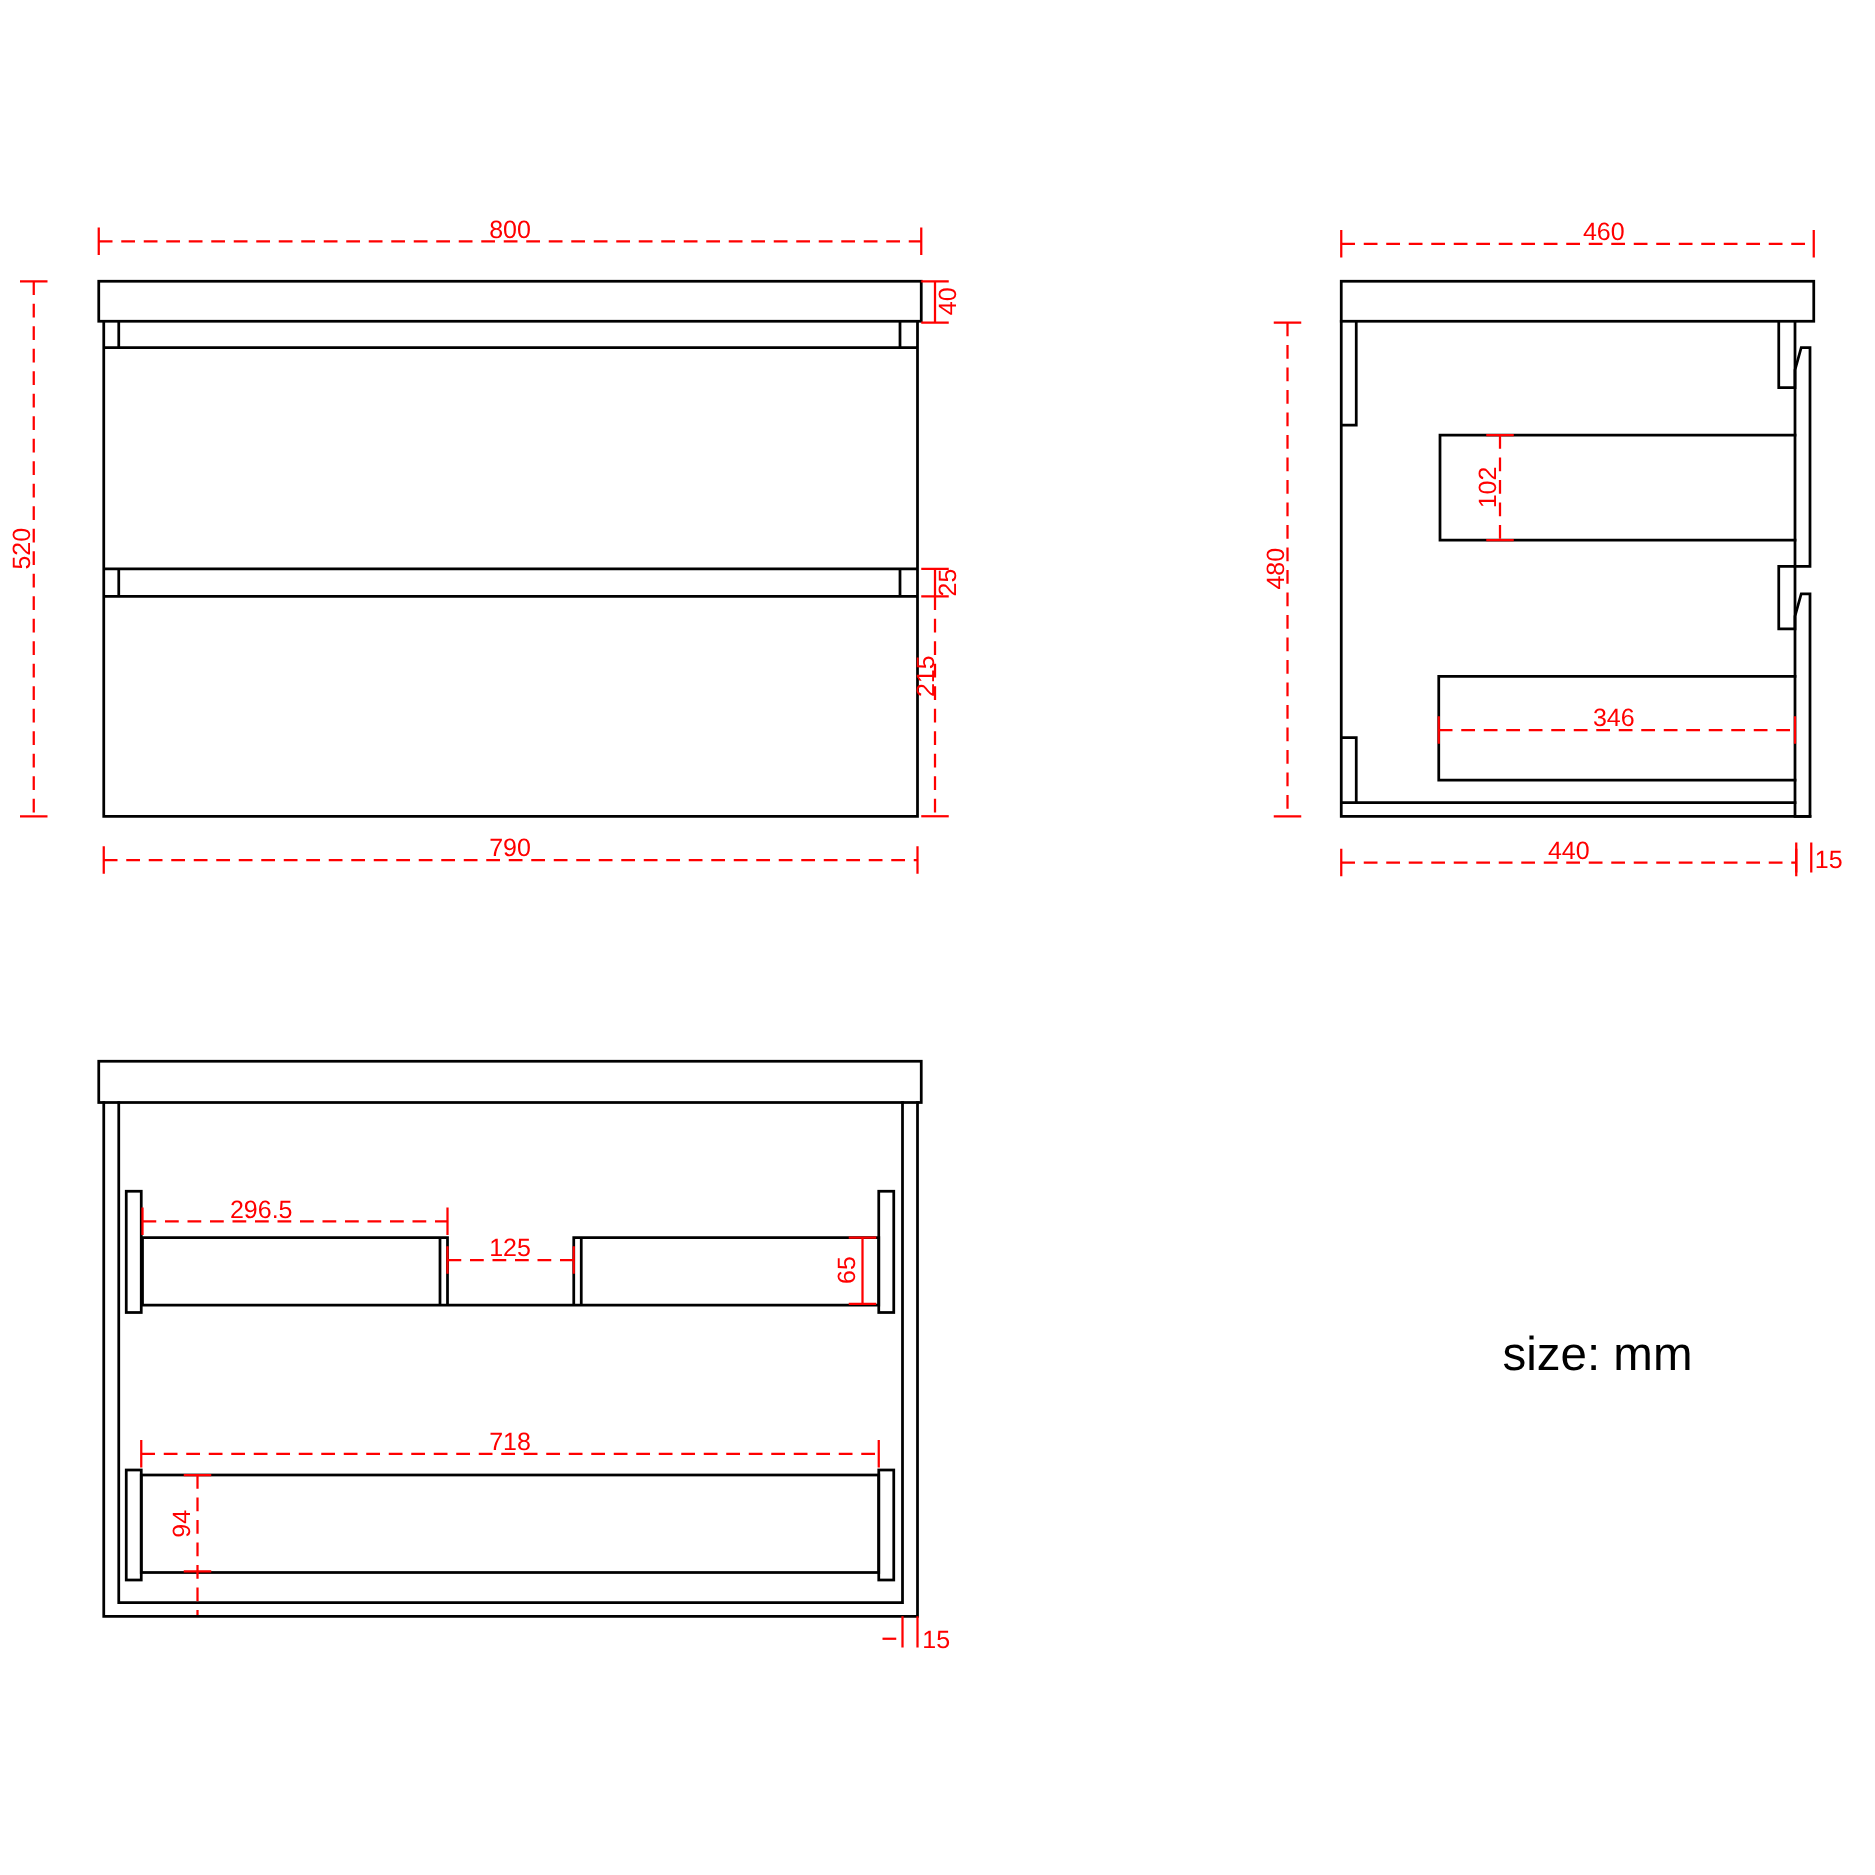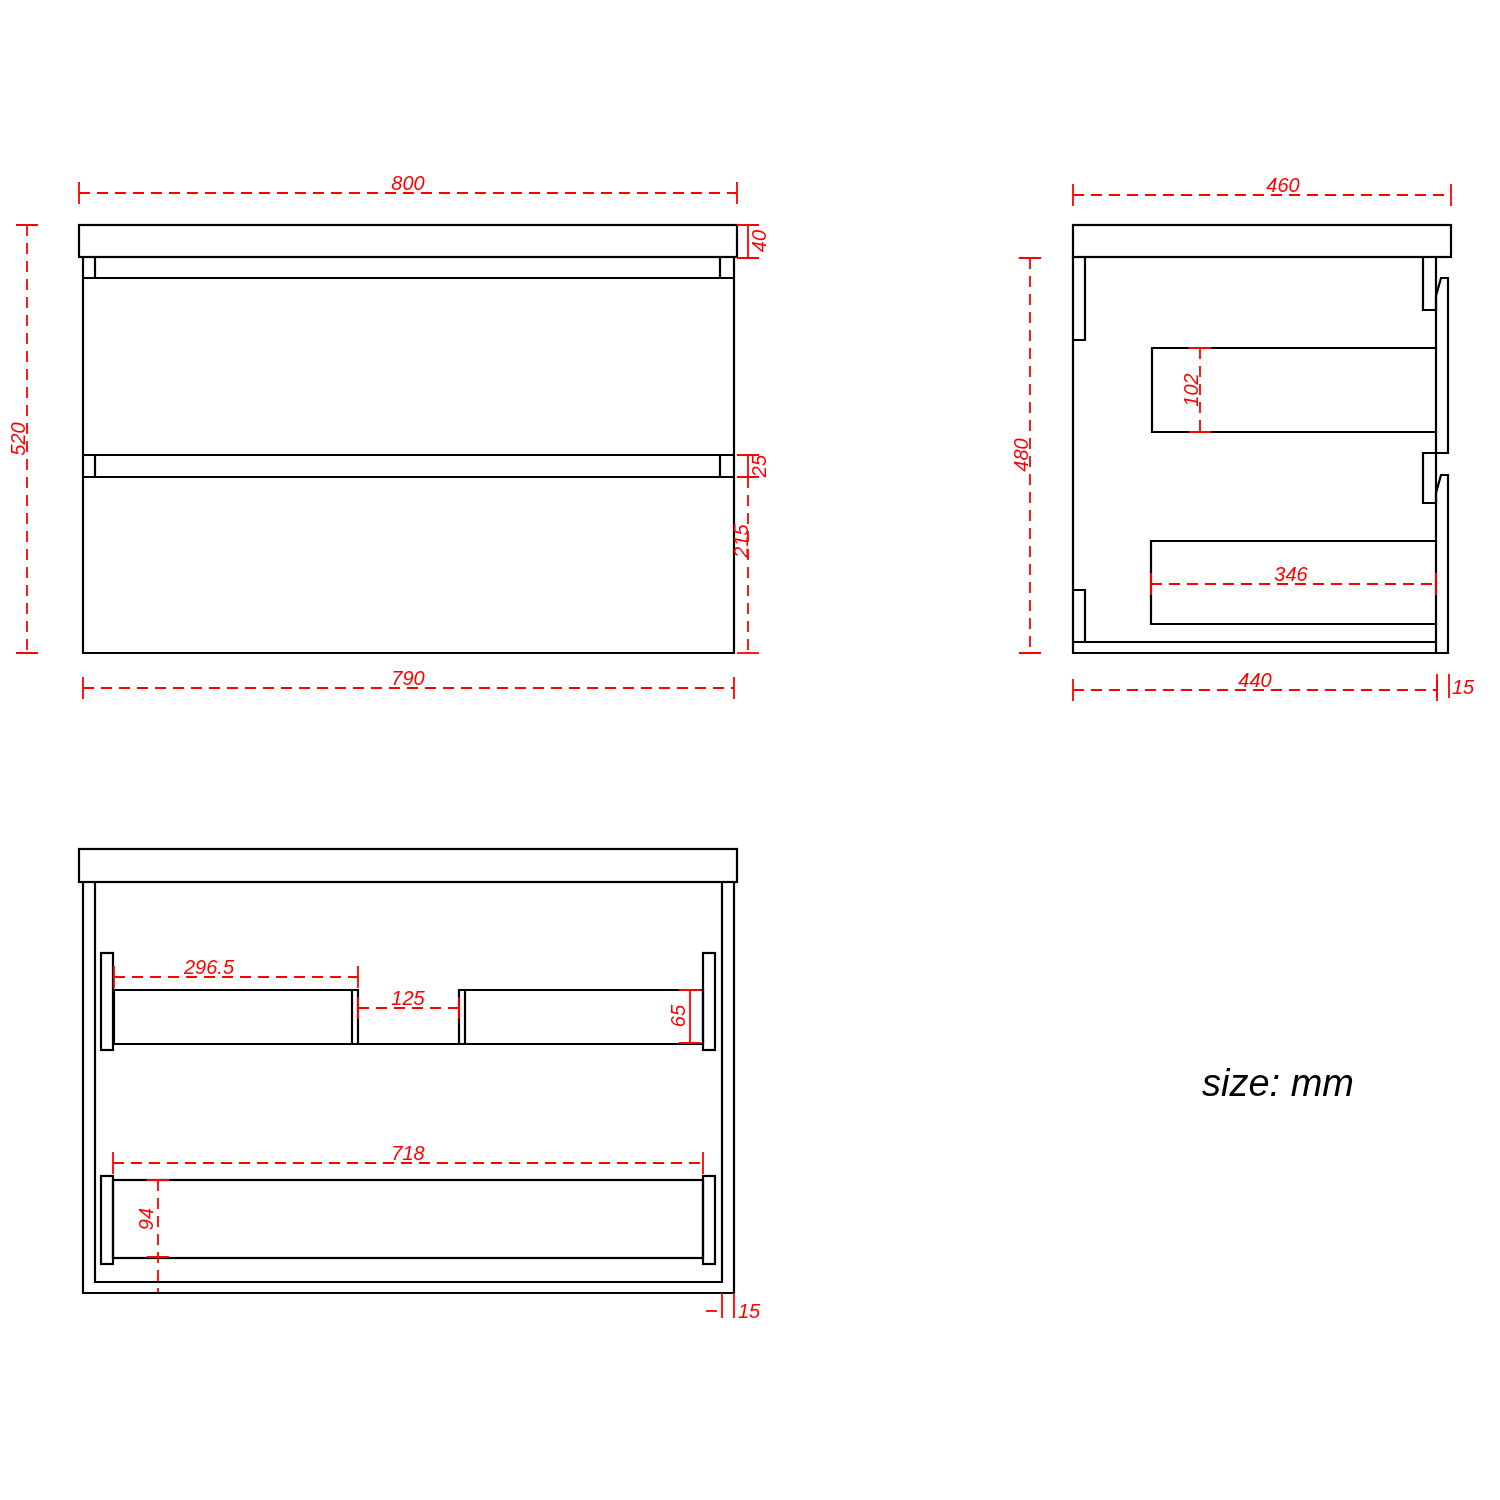--- a/index.html
+++ b/index.html
@@ -1,17 +1,17 @@
 <!DOCTYPE html>
 <html style="--dim: #ff0000; --line: #000000; --bg: #ffffff;"><head>
 <meta charset="utf-8">
 <style>
   :root{ --dim:#ff0000; --line:#000000; --bg:#ffffff; }
   html,body{margin:0;padding:0;background:var(--bg);}
-  .stage{width:1500px;height:1500px;position:relative;background:var(--bg);font-style:italic;}
+  .stage{width:1500px;height:1500px;position:relative;background:var(--bg);}
   .k{stroke:var(--line);stroke-width:2.2;fill:none;stroke-linecap:square;}
   .r{stroke:var(--dim);stroke-width:1.8;fill:none;stroke-linecap:butt;}
   .rd{stroke:var(--dim);stroke-width:1.8;fill:none;stroke-linecap:butt;stroke-dasharray:11 7;}
   text.dl{fill:var(--dim);font-family:"Liberation Sans",sans-serif;font-size:20px;}
   text.note{fill:var(--line);font-family:"Liberation Sans",sans-serif;font-size:38px;}
 </style>
 </head>
 <body>
 
 <div class="stage">

